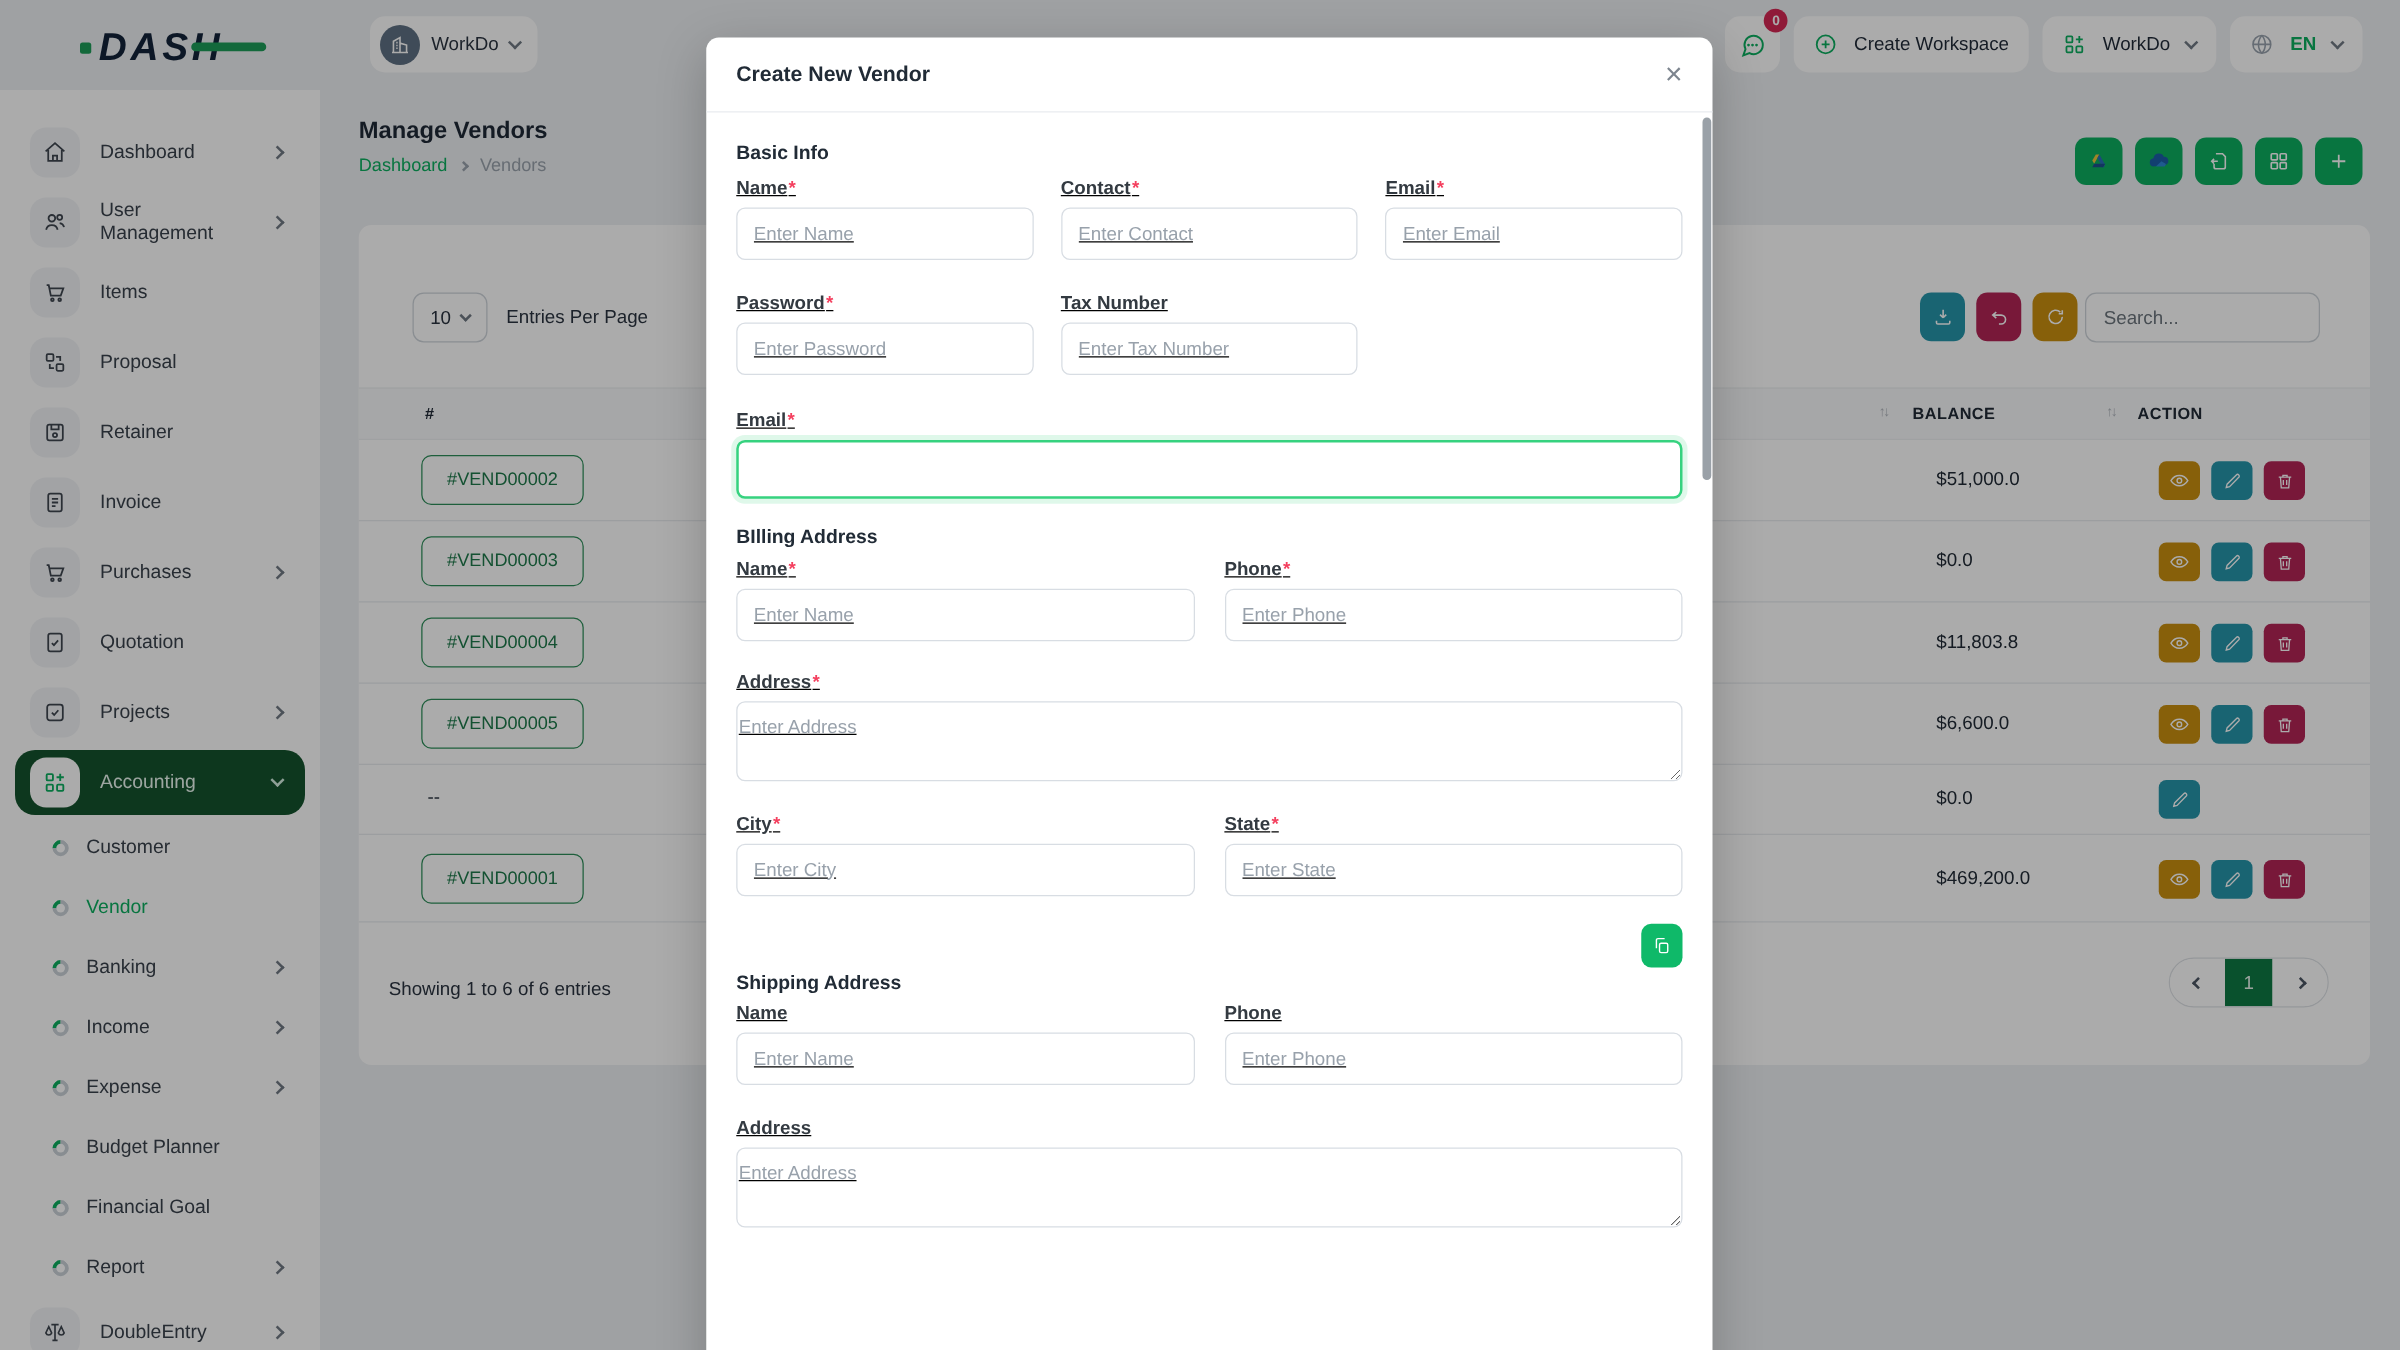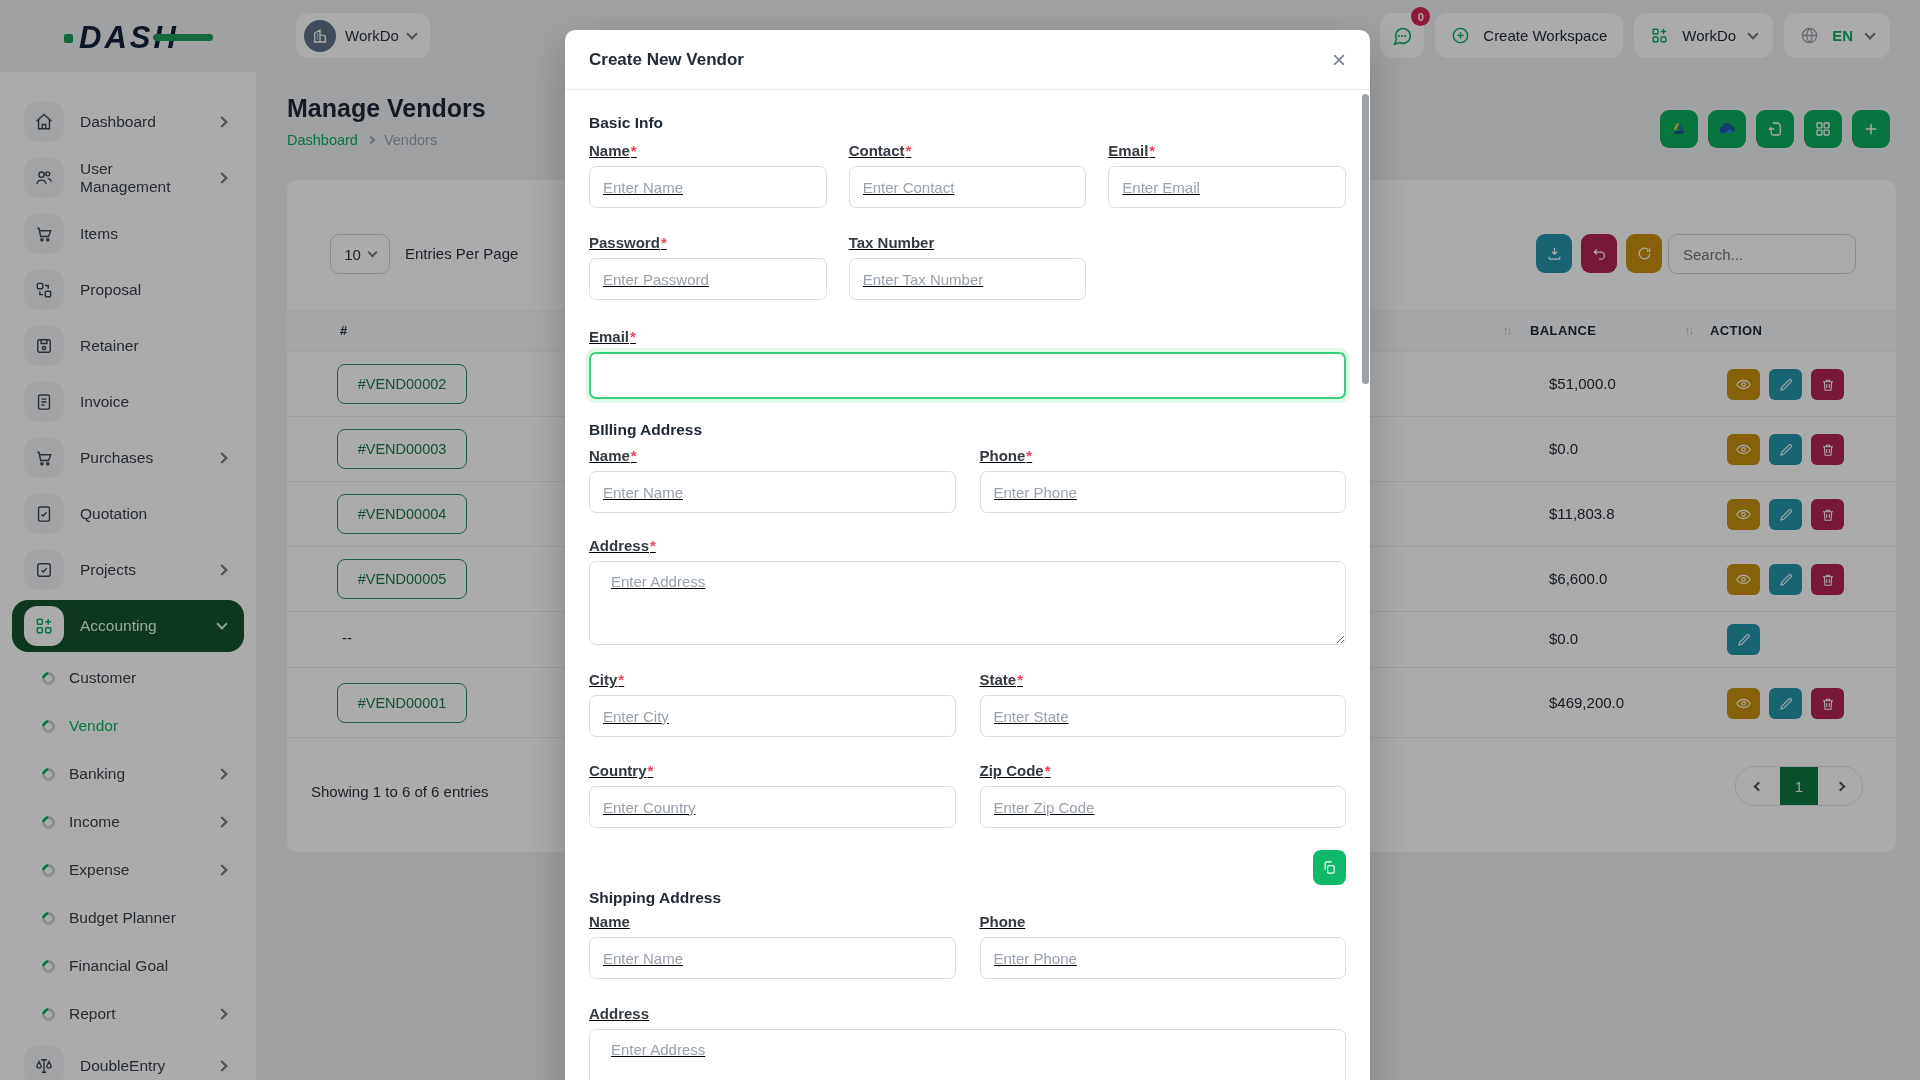--- a/index.html
+++ b/index.html
@@ -38,21 +38,21 @@
   .sitem.active-parent .slabel { color:#eaf7f0; }
   .sitem.active-parent .chev { border-color:#d5efe2; }
   .subitem { height:48px; display:flex; align-items:center; gap:14px; padding:0 12px 0 30px; cursor:pointer; }
   .bullet { width:13px; height:13px; border-radius:50%; border:3px solid #cbd2d9; border-top-color:#0CAF60; transform:rotate(-45deg); flex:none; }
   .subitem .slabel { font-size:15.5px; color:#3a424c; font-weight:500; flex:1; }
   .subitem.active .slabel { color:#0CAF60; }
   .subitem .chev { margin-right:6px; }
 
   
   .titleblock { position:absolute; left:287px; top:94px; }
-  .page-title { font-size:25px; font-weight:700; color:#1f2937; }
+  .page-title { font-size:19px; font-weight:700; color:#1f2937; }
   .breadcrumb { margin-top:9px; display:flex; align-items:center; gap:10px; font-size:14.5px; }
   .bc-link { color:#0CAF60; }
   .bc-sep { width:6px; height:6px; border-right:2px solid #9aa3ad; border-bottom:2px solid #9aa3ad; transform:rotate(-45deg); }
   .bc-current { color:#9aa3ad; }
   .top-actions { position:absolute; right:30px; top:110px; display:flex; gap:10px; }
   .ta-btn { width:38px; height:38px; border-radius:9px; background:#0CAF60; border:none; display:flex; align-items:center; justify-content:center; color:#fff; cursor:pointer; }
 
   .card { position:absolute; left:287px; top:180px; width:1609px; height:672px; background:#fff; border-radius:10px; }
   .select-box { position:absolute; left:43px; top:54px; width:60px; height:40px; border:1px solid #ced4da; border-radius:9px; display:flex; align-items:center; justify-content:center; gap:8px; font-size:15px; color:#2b3440; cursor:pointer; }
   .select-box .chev { width:7px; height:7px; }
@@ -93,21 +93,21 @@
   .m-body { padding:24px 24px 0 24px; }
   .m-scroll-thumb { position:absolute; right:1px; top:64px; width:7px; height:290px; border-radius:4px; background:#9aa1a8; }
   .sec-h { font-size:15.5px; font-weight:700; color:#212b36; }
   .f-label { font-size:15px; font-weight:600; color:#333a41; }
   .req { color:#f43f5e; margin-left:1px; }
   .grid3 { display:grid; grid-template-columns:repeat(3,1fr); column-gap:22px; }
   .grid2 { display:grid; grid-template-columns:repeat(2,1fr); column-gap:24px; }
   .fld { display:flex; flex-direction:column;text-decoration:underline; }
   .inp { height:42px; border:1px solid #d8dde3; border-radius:7px; padding:0 13px; font-size:15px; color:#2b3440; outline:none; font-family:"Liberation Sans",sans-serif; margin-top:7px; width:100%; background:#fff; }
   .inp::placeholder, .ta::placeholder { color:#98a1ab; }
-  .ta { border:1px solid #d8dde3; border-radius:7px; padding:11px 21px; font-size:15px; color:#b91c1c; outline:none; font-family:"Liberation Sans",sans-serif; margin-top:7px; width:100%; height:84px; resize:vertical; }
+  .ta { border:1px solid #d8dde3; border-radius:7px; padding:11px 1px; font-size:15px; color:#b91c1c; outline:none; font-family:"Liberation Sans",sans-serif; margin-top:7px; width:100%; height:64px; resize:vertical; }
   .inp.focused { height:47px; border:2px solid #36d27f; box-shadow:0 0 0 4px rgba(54,210,127,.16); }
   .copy-row { display:flex; justify-content:flex-end; margin-top:22px; }
   .copy-btn { width:33px; height:35px; border-radius:8px; background:#0fb969; border:none; color:#fff; display:flex; align-items:center; justify-content:center; cursor:pointer; }
   .mt10{margin-top:10px;} .mt26{margin-top:26px;} .mt28{margin-top:28px;} .mt22{margin-top:22px;}
   .mt8{margin-top:8px;} .mt24{margin-top:24px;} .mt25{margin-top:25px;} .mt4{margin-top:4px;} .mt6{margin-top:6px;}
 </style>
 </head>
 <body>
 
 <div class="topbar">
@@ -595,30 +595,20 @@
       <div class="fld">
         <span class="f-label"><span>City</span><span class="req">*</span></span>
         <input class="inp" type="text" placeholder="Enter City" style="">
       </div>
       <div class="fld">
         <span class="f-label"><span>State</span><span class="req">*</span></span>
         <input class="inp" type="text" placeholder="Enter State" style="">
       </div>
     </div>
 
-    <div class="grid2 mt25">
-      <div class="fld">
-        <span class="f-label"><span>Country</span><span class="req">*</span></span>
-        <input class="inp" type="text" placeholder="Enter Country" style="">
-      </div>
-      <div class="fld">
-        <span class="f-label"><span>Zip Code</span><span class="req">*</span></span>
-        <input class="inp" type="text" placeholder="Enter Zip Code" style="">
-      </div>
-    </div>
 
     <div class="copy-row">
       <button class="copy-btn">
         <svg width="15" height="15" viewBox="0 0 24 24" fill="none" stroke="#fff" stroke-width="1.8">
             <rect x="9" y="9" width="10.5" height="12" rx="2"></rect>
             <path d="M5 15.5V5a2 2 0 0 1 2-2h8.5"></path>
           </svg>
       </button>
     </div>
 

